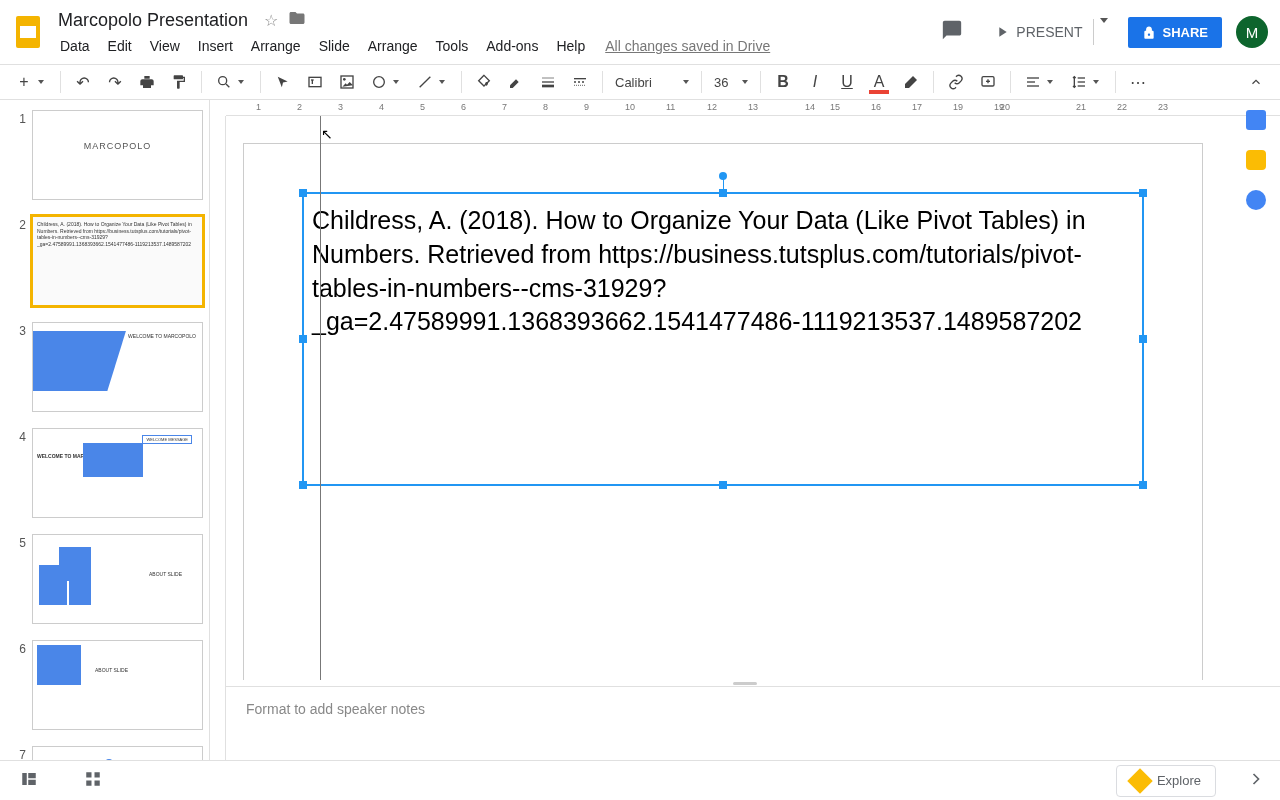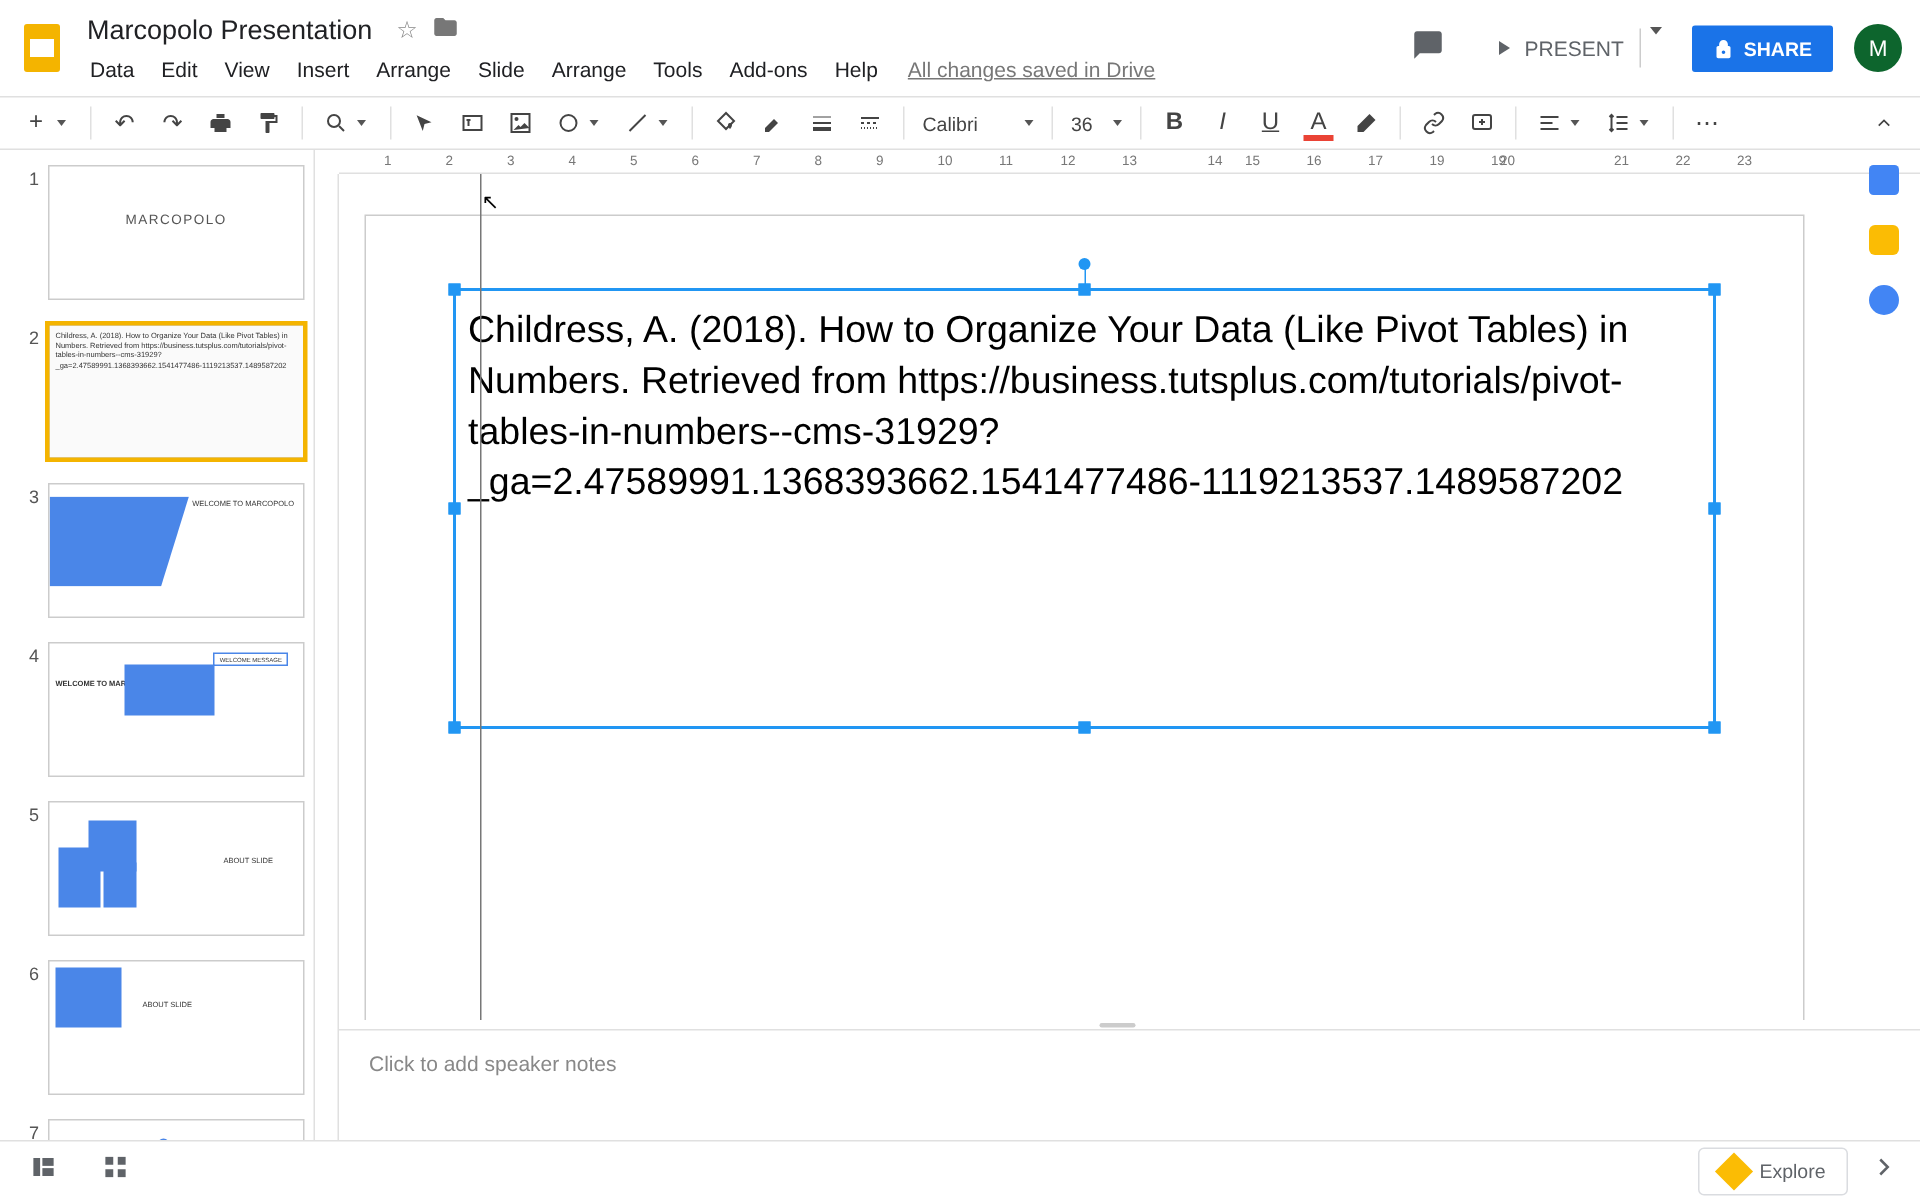--- a/index.html
+++ b/index.html
@@ -63,21 +63,21 @@
   .rotate-line { position:absolute; left:50%; top:-18px; width:1px; height:14px; background:#2196f3;}
   
   .guide-line { position:absolute; left: 94px; top:0; bottom:0; width:1px; background:#777; z-index:5;}
   .cursor-arrow { position:absolute; left: 95px; top: 10px; z-index:7; font-size:14px;}
 
   .notes { height: 74px; border-top: 1px solid #e0e0e0; padding: 14px 20px; color: #888; font-size: 14px; margin-left:16px;}
   .notes-handle { height:6px; display:flex; justify-content:center; align-items:center; cursor:ns-resize;}
   .notes-handle::before { content:''; width:24px; height:3px; background:#ccc; border-radius:2px;}
 
   
-  .bottom { height: 40px; border-top: 1px solid #e0e0e0; display: flex; align-items: center; padding: 0 14px; }
+  .bottom { height: 40px; border-top: 1px solid #e0e0e0; display: flex; align-items: center; padding: 0 14px; gap: 16px; }
   .view-btn { color:#5f6368; padding:6px; cursor:pointer; margin-right:18px;}
   .explore-btn { margin-left: auto; display: flex; align-items: center; gap: 8px; border: 1px solid #dadce0; padding: 6px 14px; border-radius: 4px; color: #5f6368; font-size: 13px; cursor:pointer;}
   .explore-icon { width:18px; height:18px; background:#fbbc04; transform:rotate(45deg); }
   .chev-right { margin-left:14px; color:#5f6368; cursor:pointer;}
 
   
   .right-rail { position:absolute; right:0; top:100px; width:48px; display:flex; flex-direction:column; align-items:center; gap:20px; padding-top:10px;}
   .rail-icon { width:20px; height:20px; cursor:pointer; border-radius:3px;}
   
   .dd-arrow { width:0;height:0;border-left:4px solid transparent;border-right:4px solid transparent;border-top:5px solid #555;}
@@ -381,21 +381,21 @@
           <div class="handle ne"></div>
           <div class="handle w"></div>
           <div class="handle e"></div>
           <div class="handle sw"></div>
           <div class="handle s"></div>
           <div class="handle se"></div>
         </div>
       </div>
     </div>
     <div class="notes-handle"></div>
-    <div class="notes">Click to add speaker notes</div>
+    <div class="notes">Format to add speaker notes</div>
   </div>
 </div>
 
 <div class="right-rail">
   <div class="rail-icon" style="background:#4285f4"></div>
   <div class="rail-icon" style="background:#fbbc04;border-radius:4px"></div>
   <div class="rail-icon" style="background:#4285f4;border-radius:50%"></div>
 </div>
 
 <div class="bottom">

